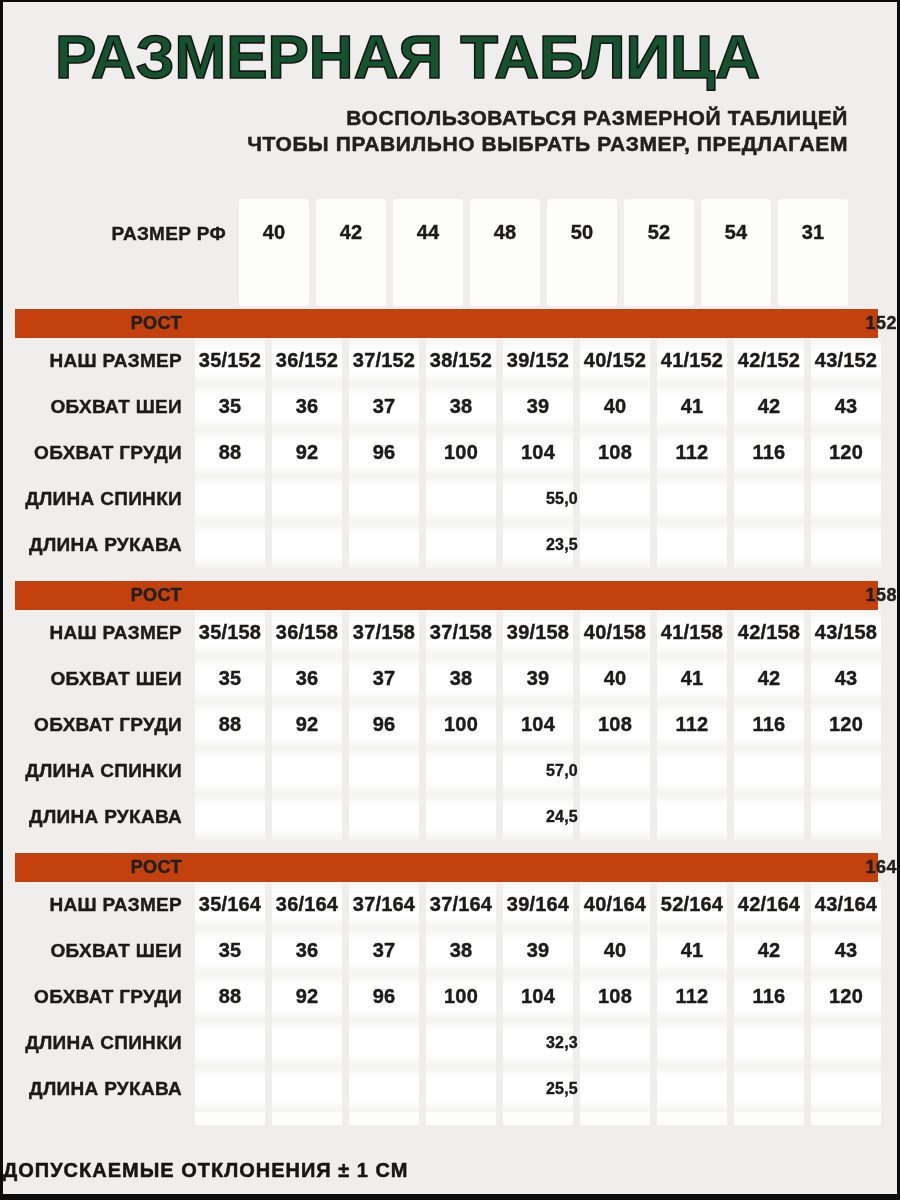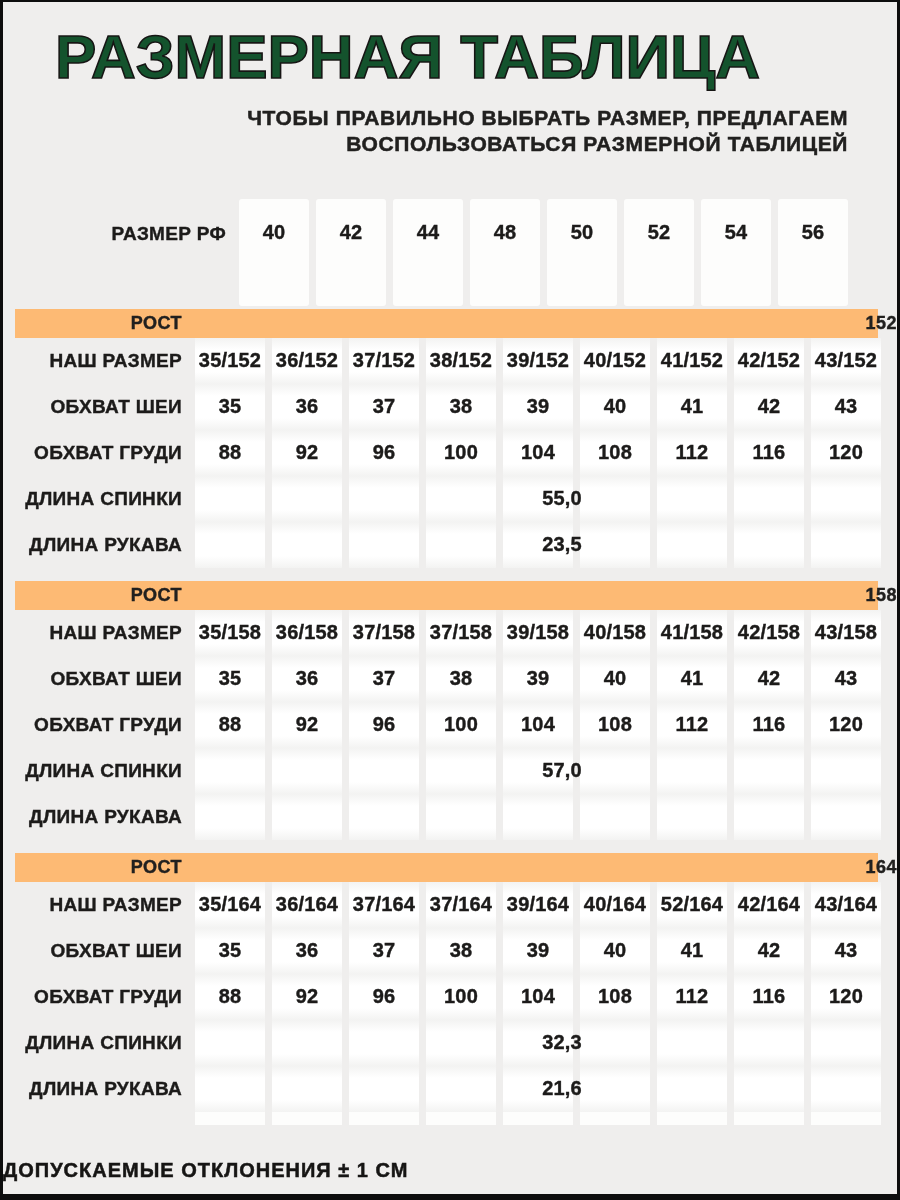--- a/index.html
+++ b/index.html
@@ -31,63 +31,63 @@
     background:linear-gradient(180deg,#f3f3f2 0%,#ffffff 26%,#ffffff 74%,#f3f3f2 100%);
     display:flex;align-items:center;justify-content:center;
     font-size:20px;font-weight:700;letter-spacing:.2px;white-space:nowrap;
     -webkit-text-stroke:.4px #1c1b1a;
   }
   .hdr{height:107px;padding-left:44px;}
   .hdr .c{background:#fdfdfc;border-radius:3px;align-items:flex-start;padding-top:22px;}
   .hdr .l{align-items:flex-start;padding-top:24px;}
   .band{
     position:relative;height:29px;width:863px;margin:13px 0 0 12px;
-    background:#fdba74;display:flex;align-items:center;
+    background:#c2410c;display:flex;align-items:center;
     font-size:18px;font-weight:700;letter-spacing:.5px;color:#21201f;
     -webkit-text-stroke:.4px #21201f;
   }
   .band.first{margin-top:3px;}
   .bl{width:167px;text-align:right;display:block;}
   .bv{position:absolute;left:196px;width:686px;box-sizing:border-box;padding-left:92px;text-align:right;}
   .ov{
     position:absolute;left:192px;top:0;height:100%;width:686px;box-sizing:border-box;
     padding-left:48px;display:flex;align-items:center;justify-content:center;
-    font-size:20px;font-weight:700;letter-spacing:.2px;-webkit-text-stroke:.4px #1c1b1a;
+    font-size:16px;font-weight:700;letter-spacing:.2px;-webkit-text-stroke:.4px #1c1b1a;
   }
   .tail{height:13px;}
   .tail .c{background:#fdfdfc;}
   .footer{
     margin:34px 27px 0 0;text-align:left;font-size:20px;font-weight:700;
     letter-spacing:1px;color:#161514;-webkit-text-stroke:.5px #161514;
   }
 </style>
 </head>
 <body>
 
 <div class="sheet">
 
   <div class="title">РАЗМЕРНАЯ ТАБЛИЦА</div>
 
   <div class="subtitle">
+    <div>ВОСПОЛЬЗОВАТЬСЯ РАЗМЕРНОЙ ТАБЛИЦЕЙ</div>
     <div>ЧТОБЫ ПРАВИЛЬНО ВЫБРАТЬ РАЗМЕР, ПРЕДЛАГАЕМ</div>
-    <div>ВОСПОЛЬЗОВАТЬСЯ РАЗМЕРНОЙ ТАБЛИЦЕЙ</div>
   </div>
 
   <div class="tbl">
 
     <div class="r hdr">
       <div class="l">РАЗМЕР РФ</div>
       <div class="c">40</div>
       <div class="c">42</div>
       <div class="c">44</div>
       <div class="c">48</div>
       <div class="c">50</div>
       <div class="c">52</div>
       <div class="c">54</div>
-      <div class="c">56</div>
+      <div class="c">31</div>
     </div>
 
     <div class="band first">
       <span class="bl">РОСТ</span>
       <span class="bv">152</span>
     </div>
     <div class="r">
       <div class="l">НАШ РАЗМЕР</div>
       <div class="c">35/152</div>
       <div class="c">36/152</div>
@@ -207,20 +207,21 @@
       <div class="l">ДЛИНА РУКАВА</div>
       <div class="c"></div>
         <div class="c"></div>
         <div class="c"></div>
         <div class="c"></div>
         <div class="c"></div>
         <div class="c"></div>
         <div class="c"></div>
         <div class="c"></div>
         <div class="c"></div>
+      <div class="ov">24,5</div>
     </div>
 
     <div class="band">
       <span class="bl">РОСТ</span>
       <span class="bv">164</span>
     </div>
     <div class="r">
       <div class="l">НАШ РАЗМЕР</div>
       <div class="c">35/164</div>
       <div class="c">36/164</div>
@@ -273,21 +274,21 @@
       <div class="l">ДЛИНА РУКАВА</div>
       <div class="c"></div>
         <div class="c"></div>
         <div class="c"></div>
         <div class="c"></div>
         <div class="c"></div>
         <div class="c"></div>
         <div class="c"></div>
         <div class="c"></div>
         <div class="c"></div>
-      <div class="ov">21,6</div>
+      <div class="ov">25,5</div>
     </div>
     <div class="r tail">
       <div class="l"></div>
       <div class="c"></div>
         <div class="c"></div>
         <div class="c"></div>
         <div class="c"></div>
         <div class="c"></div>
         <div class="c"></div>
         <div class="c"></div>

